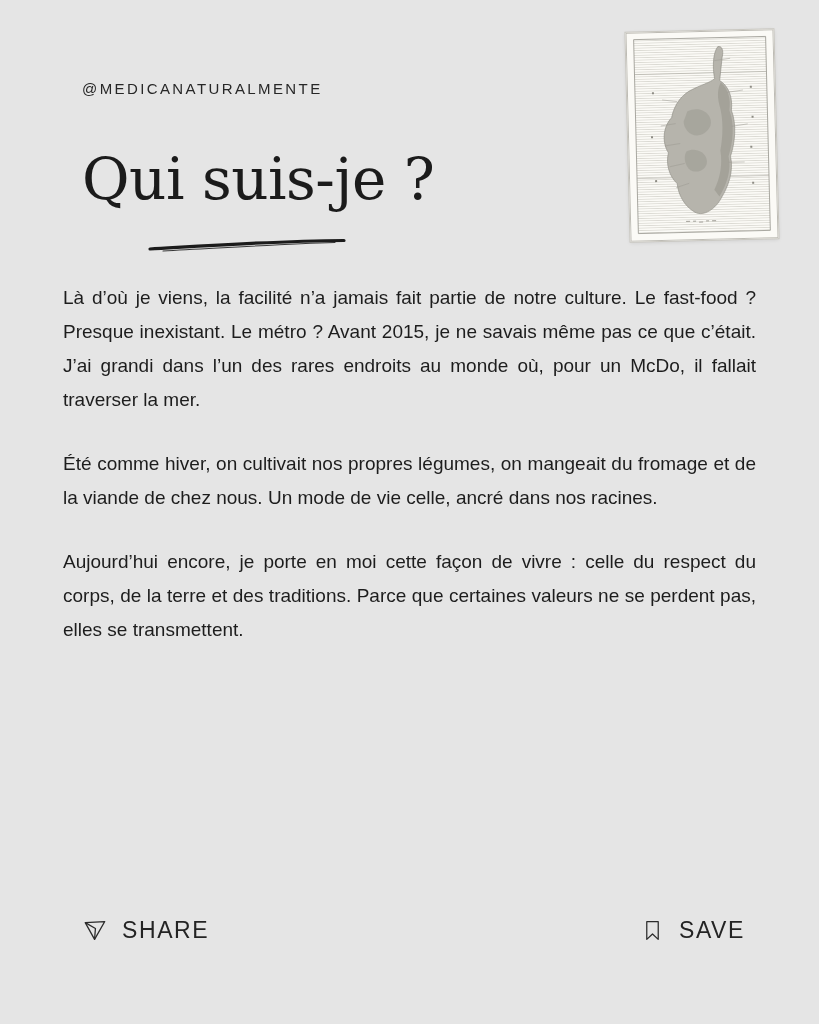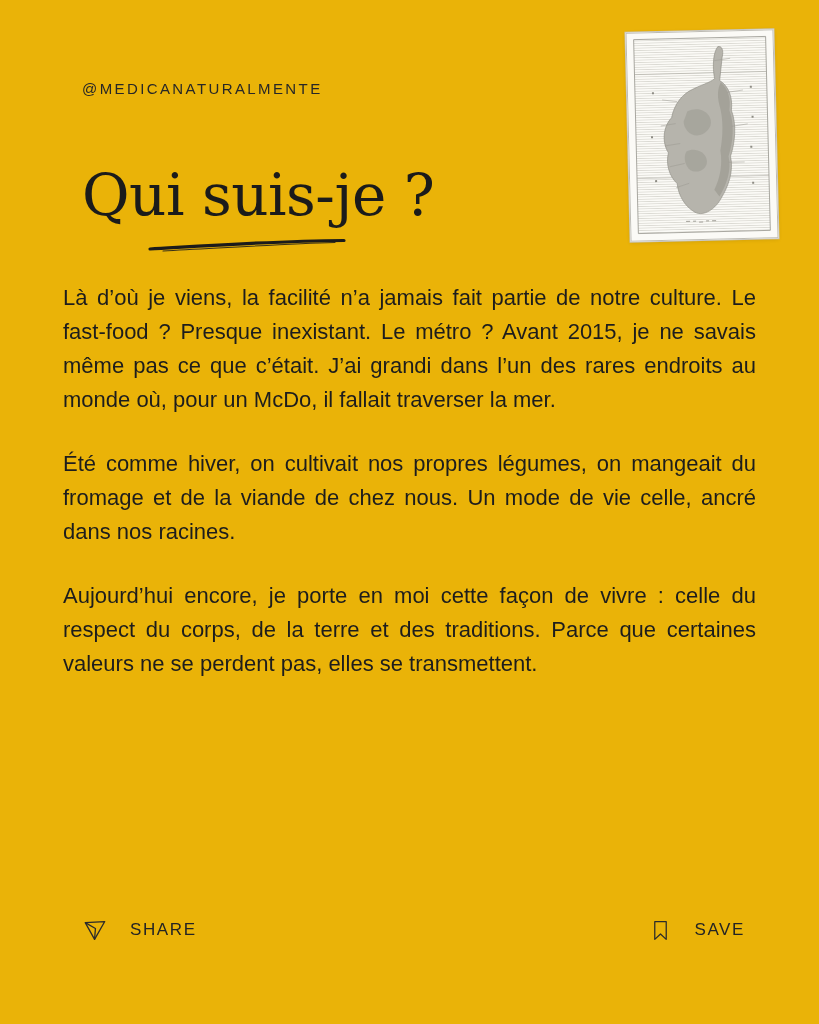--- a/index.html
+++ b/index.html
@@ -4,41 +4,41 @@
 <style>
   * { box-sizing: border-box; }
   html, body { margin: 0; padding: 0; }
   body { background: #d8d5cd; }
 
   .canvas {
     position: relative;
     width: 819px;
     height: 1024px;
     margin: 0 auto;
-    background: #eab308;
+    background: #e5e5e5;
     color: #1E1E1E;
     font-family: "Liberation Sans", sans-serif;
     overflow: hidden;
   }
 
   .handle {
     position: absolute;
     left: 82px;
     top: 80px;
     font-size: 15px;
     font-weight: 500;
     letter-spacing: 2.4px;
     color: #272727;
     white-space: nowrap;
   }
 
   .title {
     position: absolute;
     left: 82px;
-    top: 164px;
+    top: 148px;
     margin: 0;
     font-family: "DejaVu Serif", serif;
     font-weight: 500;
     font-size: 58px;
     line-height: 1.1;
     letter-spacing: -0.5px;
     color: #1b1b1b;
     white-space: nowrap;
   }
 
@@ -60,21 +60,21 @@
     background: #fbfaf6;
     box-shadow: 0 0 0 1px #c9c7c0, 0 1px 4px rgba(0,0,0,0.12);
   }
   .map-figure svg { display: block; }
 
   .body-copy {
     position: absolute;
     left: 63px;
     top: 281px;
     width: 693px;
-    font-size: 22px;
+    font-size: 19px;
     line-height: 34px;
     text-align: justify;
     color: #1d1d1d;
   }
   .body-copy p { margin: 0 0 30px 0; }
   .body-copy p:last-child { margin-bottom: 15px; }
 
   .footer {
     position: absolute;
     left: 0;
@@ -91,25 +91,24 @@
     align-items: center;
     gap: 14px;
     background: none;
     border: none;
     padding: 0;
     cursor: pointer;
     color: #242424;
     font-family: "Liberation Sans", sans-serif;
   }
   .action .label {
-    font-size: 17px;
+    font-size: 23px;
     font-weight: 400;
     letter-spacing: 1.6px;
     color: #242424;
-    margin-left: 8px;
   }
   .action svg { display: block; }
 </style>
 </head>
 <body>
 
 <div class="canvas">
 
   <div class="handle">@MEDICANATURALMENTE</div>
 

